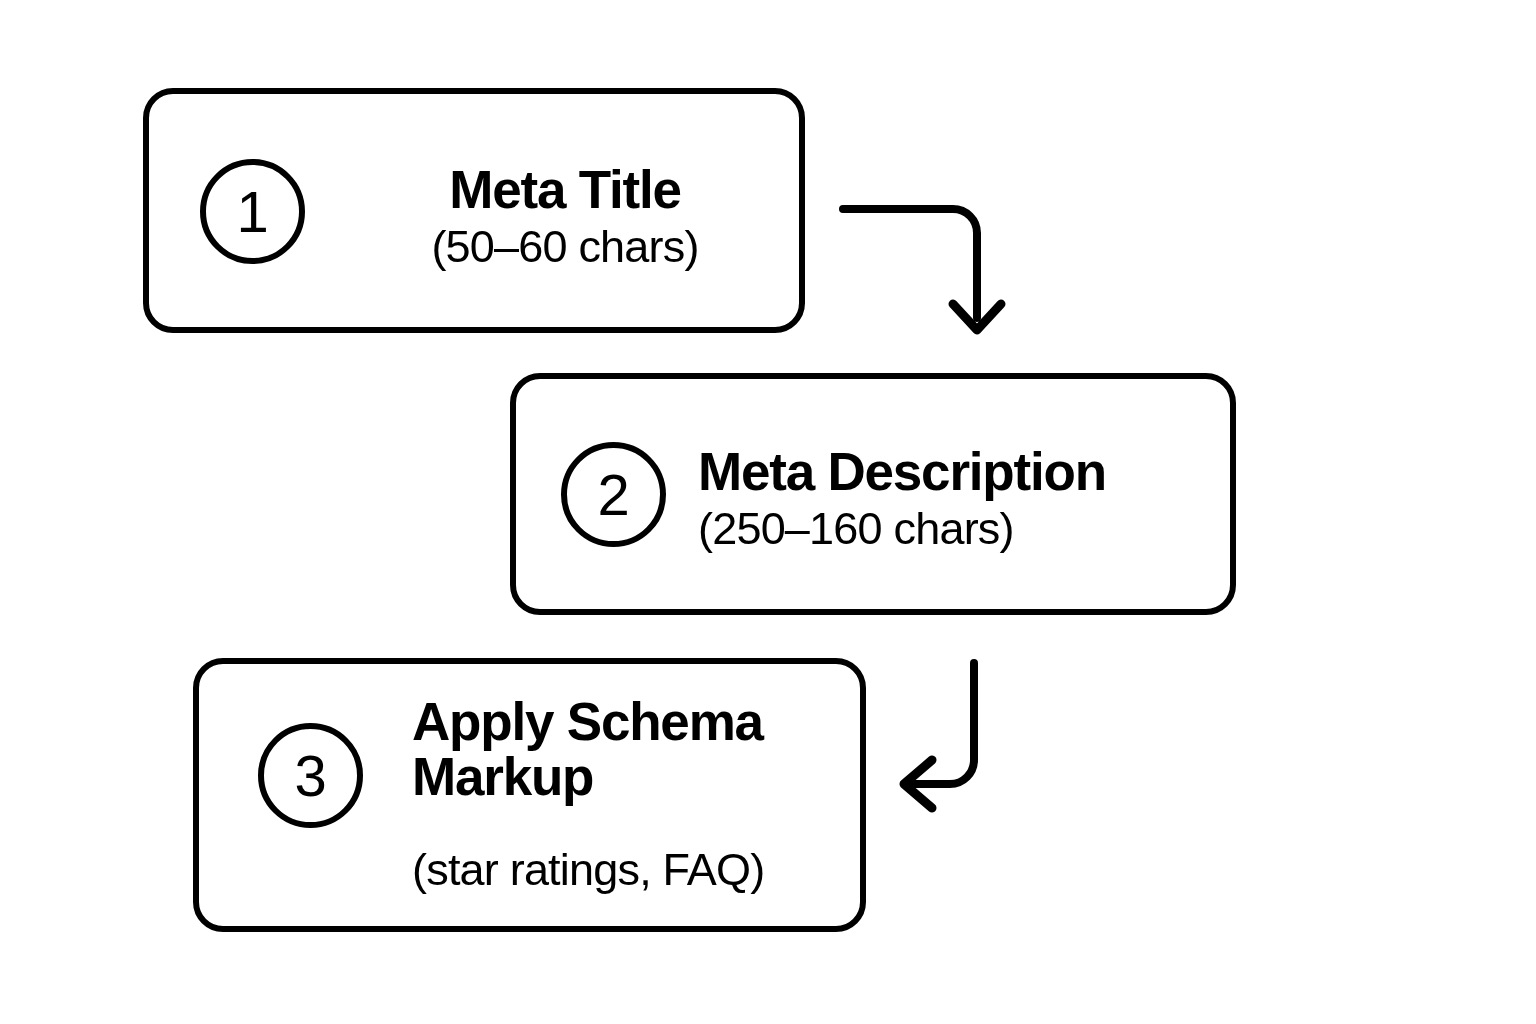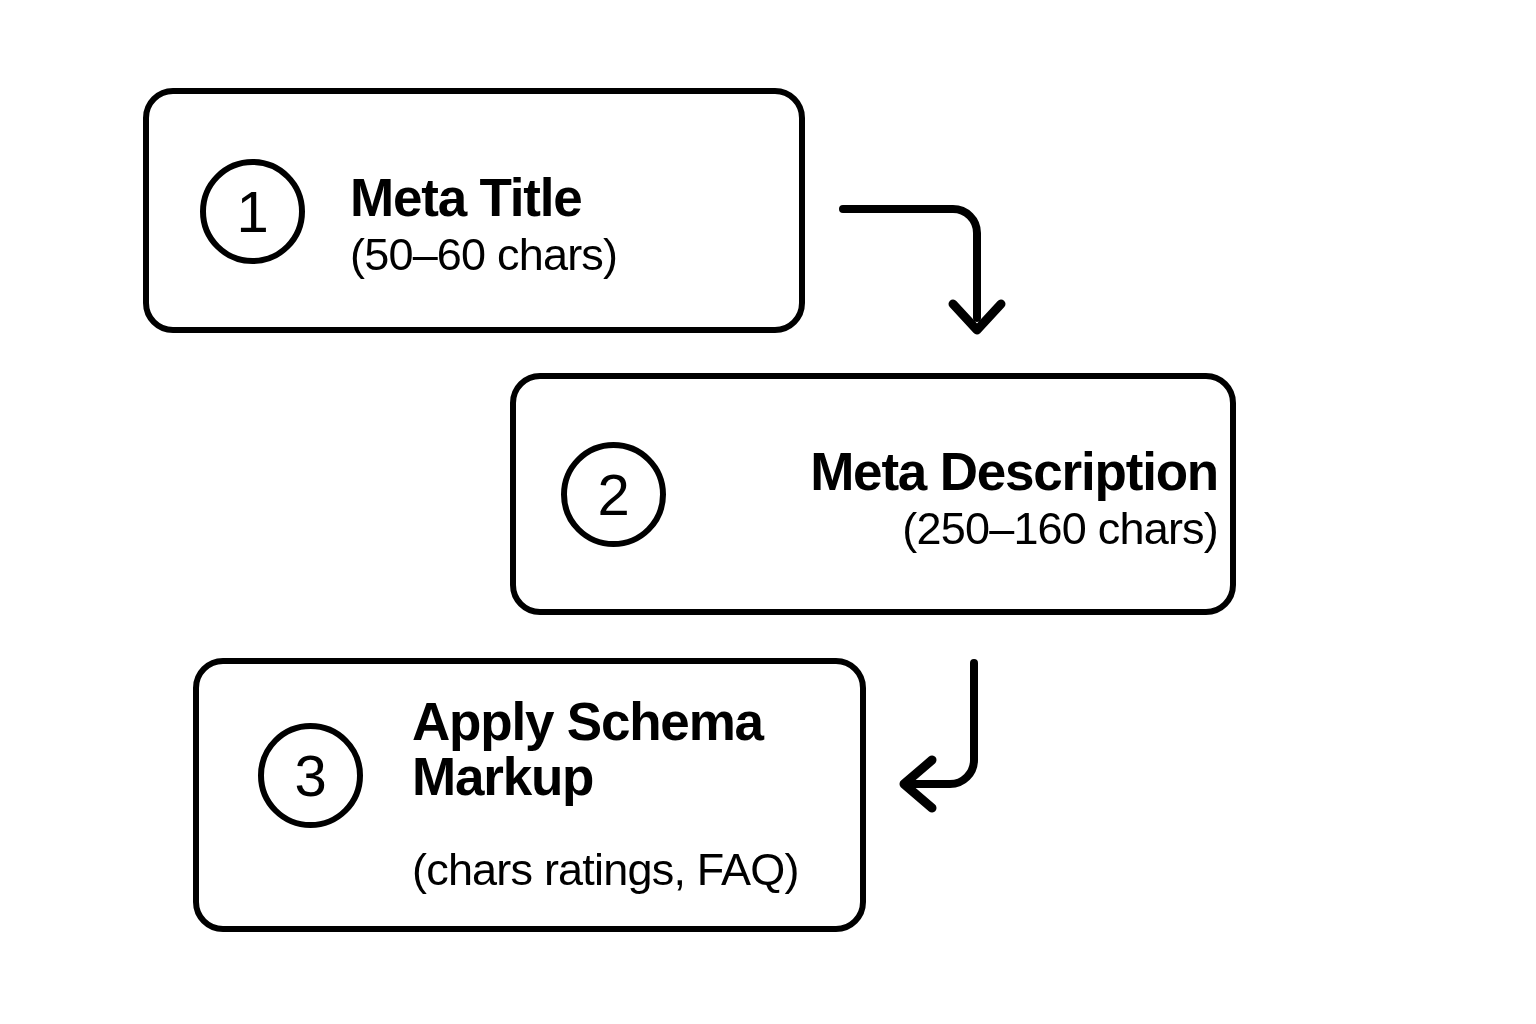--- a/index.html
+++ b/index.html
@@ -68,25 +68,25 @@
     font-weight: 400;
     font-size: 45px;
     line-height: 1.1;
     letter-spacing: -0.8px;
     margin-top: 4px;
   }
 
   
   #box-1 { left: 143px; top: 88px;  width: 662px; height: 245px; }
   #badge-1 { left: 200px; top: 159px; }
-  #text-1 { left: 350px; top: 160px; width: 430px; height: 130px; }
+  #text-1 { left: 350px; top: 152px; width: 430px; height: 130px; align-items: center; }
 
   #box-2 { left: 510px; top: 373px; width: 726px; height: 242px; }
   #badge-2 { left: 561px; top: 442px; }
-  #text-2 { left: 698px; top: 434px; width: 520px; height: 130px; text-align: right; }
+  #text-2 { left: 698px; top: 434px; width: 520px; height: 130px; }
 
   #box-3 { left: 193px; top: 658px; width: 673px; height: 274px; }
   #badge-3 { left: 258px; top: 723px; }
   #text-3 { left: 412px; top: 700px; width: 430px; height: 190px; gap: 37px; }
 
   
   .arrow-svg {
     position: absolute;
     overflow: visible;
   }
@@ -120,16 +120,16 @@
   <svg class="arrow-svg" id="arrow-2" width="170" height="180" viewBox="0 0 170 180">
     <path d="M 84 13 L 84 110 A 24 24 0 0 1 60 134 L 22 134" fill="none" stroke="#000000" stroke-width="8" stroke-linecap="round" stroke-linejoin="round"></path>
     <path d="M 42 110 L 14 134 L 42 158" fill="none" stroke="#000000" stroke-width="9" stroke-linecap="round" stroke-linejoin="round"></path>
   </svg>
 
   <div class="step-box" id="box-3"></div>
   <div class="step-badge" id="badge-3">3</div>
   <div class="step-text" id="text-3">
     <div class="step-title">Apply Schema
 Markup</div>
-    <div class="step-sub">(chars ratings, FAQ)</div>
+    <div class="step-sub">(star ratings, FAQ)</div>
   </div>
 
 </div>
 
 </body></html>

